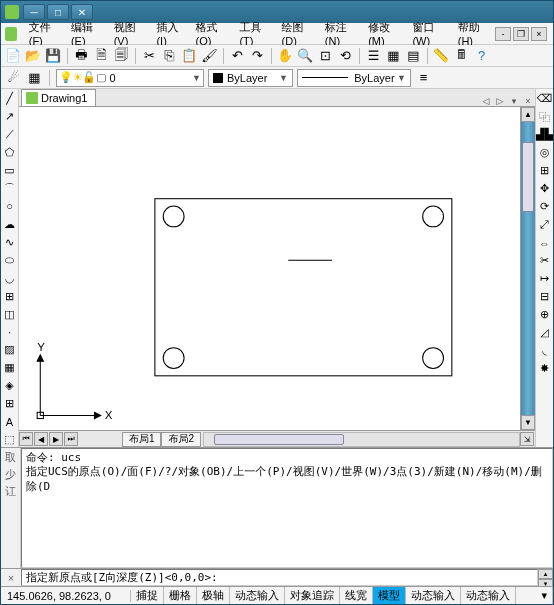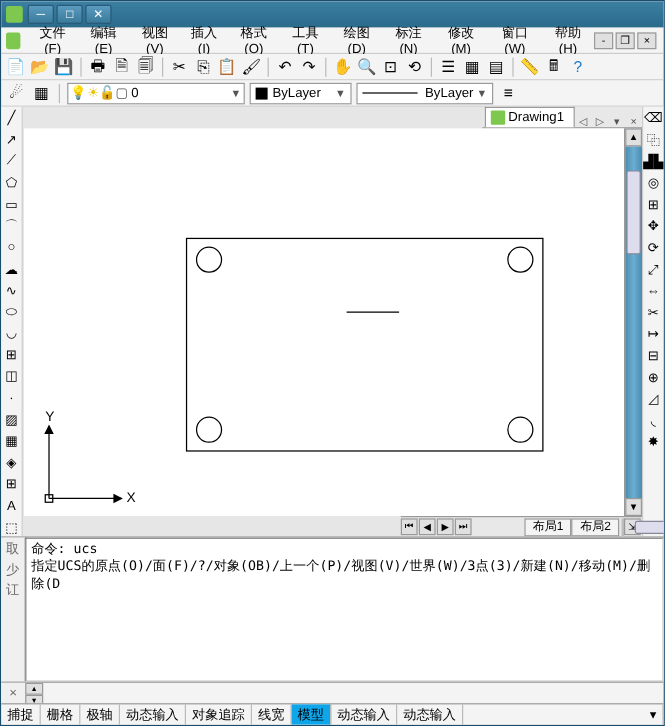--- a/index.html
+++ b/index.html
@@ -4,36 +4,36 @@
 <style>
   * { box-sizing: border-box; margin: 0; padding: 0; font-family: "Microsoft YaHei", SimSun, Arial, sans-serif; font-size: 11px; }
   body { width: 554px; height: 605px; background: #e6e6e6; display: flex; flex-direction: column; border: 1px solid #1a4d6b; overflow: hidden; }
   .titlebar { background: linear-gradient(#3c7fa0, #2a6b8c); color: #fff; height: 22px; display: flex; align-items: center; padding: 0 4px; }
   .titlebar .app-icon { width: 14px; height: 14px; background: #7ec850; border-radius: 2px; margin-right: 4px; }
   .titlebar .title { flex: 1; font-size: 12px; }
   .winbtns { display: flex; gap: 2px; }
   .winbtn { width: 22px; height: 16px; background: linear-gradient(#5a9bc0,#3a7a9a); border: 1px solid #2a5a7a; color: #fff; display: flex; align-items: center; justify-content: center; font-size: 10px; cursor: pointer; border-radius: 2px; }
   .menubar { background: #f4f4f4; height: 22px; display: flex; align-items: center; padding: 0 4px; border-bottom: 1px solid #ccc; }
   .menubar .app-icon2 { width: 14px; height: 14px; background: #7ec850; border-radius: 2px; margin-right: 6px; }
-  .menuitem { padding: 2px 6px; cursor: pointer; text-align: center; }
+  .menuitem { padding: 2px 6px; cursor: pointer; }
   .childwin { margin-left: auto; display: flex; gap: 2px; padding-right: 2px; }
   .childbtn { width: 16px; height: 14px; background: #e0e0e0; border: 1px solid #999; display: flex; align-items: center; justify-content: center; font-size: 9px; cursor: pointer; }
   .toolbar { background: #f4f4f4; height: 22px; display: flex; align-items: center; padding: 1px 4px; gap: 3px; border-bottom: 1px solid #ccc; }
   .tbtn { width: 17px; height: 17px; display: flex; align-items: center; justify-content: center; cursor: pointer; border: 1px solid transparent; border-radius: 2px; font-size: 13px; }
   .sep { width: 1px; height: 16px; background: #bbb; margin: 0 2px; }
   .toolbar2 { background: #f4f4f4; height: 22px; display: flex; align-items: center; padding: 1px 4px; gap: 4px; border-bottom: 1px solid #ccc; }
   .layerbox { display: flex; align-items: center; border: 1px solid #999; background: #fff; height: 18px; padding: 0 2px; width: 148px; font-size: 10px; }
   .bylayer { display: flex; align-items: center; border: 1px solid #999; background: #fff; height: 18px; padding: 0 4px; width: 85px; font-size: 10px; }
   .bylayer2 { display: flex; align-items: center; border: 1px solid #999; background: #fff; height: 18px; padding: 0 4px; width: 114px; font-size: 10px; justify-content: flex-end; }
   .dd { margin-left: auto; font-size: 9px; color: #555; }
   .workspace { flex: 1; display: flex; min-height: 0; background: #e6e6e6; }
   .leftbar, .leftbar2 { width: 18px; background: #f4f4f4; border-right: 1px solid #ccc; display: flex; flex-direction: column; align-items: center; padding-top: 2px; gap: 3px; }
   .rightbar { width: 18px; background: #f4f4f4; border-left: 1px solid #ccc; display: flex; flex-direction: column; align-items: center; padding-top: 2px; gap: 3px; }
   .vtbtn { width: 15px; height: 15px; display: flex; align-items: center; justify-content: center; cursor: pointer; border: 1px solid transparent; font-size: 11px; }
-  .centerarea { flex: 1; display: flex; flex-direction: column; min-width: 0; align-items: flex-end; }
+  .centerarea { flex: 1; display: flex; flex-direction: column; min-width: 0; }
   .doctabs { height: 18px; background: #e8e8e8; display: flex; align-items: flex-end; border-bottom: 1px solid #999; padding-left: 2px; }
   .doctab { background: #fff; border: 1px solid #999; border-bottom: none; padding: 1px 8px 1px 4px; display: flex; align-items: center; gap: 3px; height: 17px; font-size: 11px; }
   .doctab .ico { width: 12px; height: 12px; background: #7ec850; border-radius: 1px; }
   .doctabs .spacer { flex: 1; }
   .doctabs .navico { width: 14px; font-size: 9px; color: #555; text-align: center; cursor: pointer; }
   .canvaswrap { flex: 1; display: flex; min-height: 0; position: relative; }
   .canvas { flex: 1; background: #fff; position: relative; overflow: hidden; }
   .vscroll { width: 15px; background: linear-gradient(90deg,#4b8cb0,#6aaed2,#4b8cb0); border-left: 1px solid #999; display: flex; flex-direction: column; }
   .vscroll .arr { height: 15px; background: #e0e0e0; border: 1px solid #999; font-size: 8px; display: flex; align-items: center; justify-content: center; cursor: pointer; }
   .vscroll .track { flex: 1; position: relative; }
@@ -252,27 +252,29 @@
     <span>取</span>
     <span>少</span>
     <span>讧</span>
   </div>
   <div class="cmdtext" style="white-space:pre-wrap">命令: ucs
 指定UCS的原点(O)/面(F)/?/对象(OB)/上一个(P)/视图(V)/世界(W)/3点(3)/新建(N)/移动(M)/删除(D</div>
 </div>
 
 <div class="cmdinput">
   <div class="x">×</div>
+  <input type="text" value="指定新原点或[Z向深度(Z)]&lt;0,0,0&gt;:" style="">
   <div class="navs">
     <div>▴</div>
     <div>▾</div>
   </div>
 </div>
 
 <div class="statusbar">
+  <div class="coords">145.0626,  98.2623,  0</div>
   <div class="sbtn">捕捉</div>
   <div class="sbtn">栅格</div>
   <div class="sbtn">极轴</div>
   <div class="sbtn">动态输入</div>
   <div class="sbtn">对象追踪</div>
   <div class="sbtn">线宽</div>
   <div class="sbtn active">模型</div>
   <div class="sbtn">动态输入</div>
   <div class="sbtn">动态输入</div>
   <div style="flex:1"></div>

